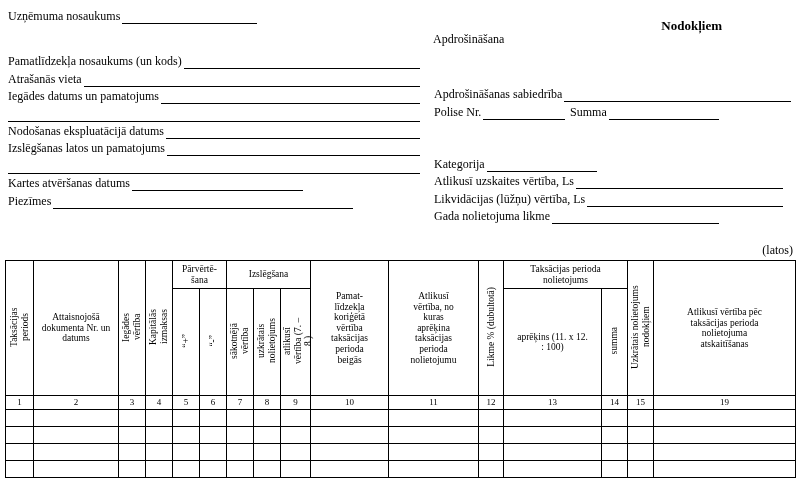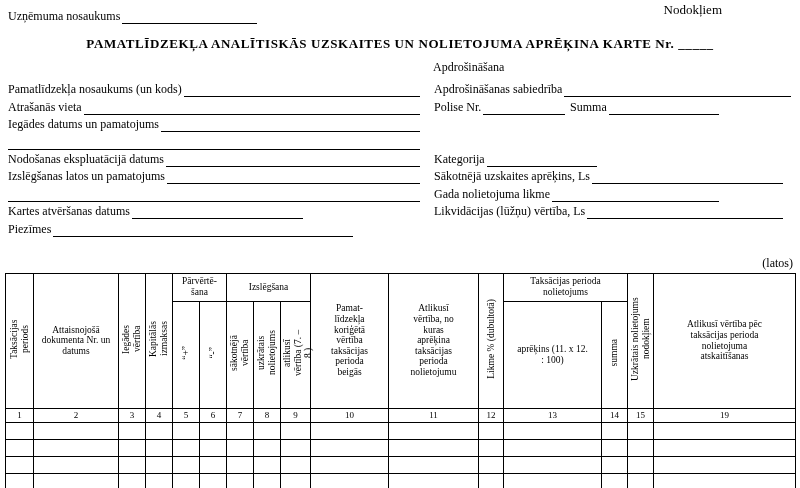--- a/index.html
+++ b/index.html
@@ -7,32 +7,32 @@
   body {
     width:800px; height:488px;
     font-family:"Liberation Serif","DejaVu Serif",serif;
     color:#000;
     position:relative;
     overflow:hidden;
   }
   .page { position:relative; width:800px; height:488px; padding:6px 5px 2px 5px; }
 
   
-  .tax-label { position:absolute; top:2px; right:78px; font-weight:normal; font-size:13px; }
+  .tax-label { position:absolute; top:18px; right:78px; font-weight:bold; font-size:13px; }
   .company-row { display:flex; align-items:flex-end; height:18px; font-size:12px; padding-left:3px; }
   .company-row .fline { flex:0 0 135px; }
 
   .title-row { text-align:center; margin-top:12px; font-weight:bold; font-size:13px; letter-spacing:0.6px; white-space:nowrap; }
 
   .apdro-row { margin-top:8px; margin-left:428px; width:360px; font-size:12px; height:16px; }
 
   
   .fields { display:flex; margin-top:4px; font-size:12px; }
   .col-left { width:415px; padding-left:3px; }
-  .col-right { flex:1; margin-left:14px; }
+  .col-right { flex:1; margin-left:14px;margin-top:33px; }
   .frow { display:flex; align-items:flex-end; height:17.4px; }
   .flabel { white-space:nowrap; }
   .flabel-gap { margin-left:5px; }
   .fline { flex:1; border-bottom:1px solid #000; height:2px; margin-left:2px; }
   .maxw295 { max-width:295px; }
   .maxw345 { max-width:345px; }
   .mr4  { margin-right:4px; }
   .mr12 { margin-right:12px; }
   .mr78 { margin-right:76px; }
   .mr198{ margin-right:198px; }
@@ -66,21 +66,20 @@
 
 <div class="page">
 
   <div class="tax-label">Nodokļiem</div>
 
   <div class="company-row">
     <span class="flabel">Uzņēmuma nosaukums</span>
     <span class="fline"></span>
   </div>
 
-  <div class="title-row">PAMATLĪDZEKĻA ANALĪTISKĀS UZSKAITES UN NOLIETOJUMA APRĒĶINA KARTE Nr. _____</div>
 
   <div class="apdro-row">Apdrošināšana</div>
 
   <div class="fields">
     <div class="col-left">
       <div class="frow">
         <span class="flabel">Pamatlīdzekļa nosaukums (un kods)</span>
         <span class="fline"></span>
       </div>
       <div class="frow">
@@ -126,30 +125,30 @@
         <span class="flabel flabel-gap">Summa</span>
         <span class="fline fline2 mr78"></span>
       </div>
       <div class="frow"></div>
       <div class="frow"></div>
       <div class="frow mr198">
         <span class="flabel">Kategorija</span>
         <span class="fline"></span>
       </div>
       <div class="frow">
-        <span class="flabel">Sākotnējā uzskaites aprēķins, Ls</span>
+        <span class="flabel">Atlikusī uzskaites vērtība, Ls</span>
+        <span class="fline mr12"></span>
+      </div>
+      <div class="frow">
+        <span class="flabel">Likvidācijas (lūžņu) vērtība, Ls</span>
         <span class="fline mr12"></span>
       </div>
       <div class="frow">
         <span class="flabel">Gada nolietojuma likme</span>
         <span class="fline mr78"></span>
-      </div>
-      <div class="frow">
-        <span class="flabel">Likvidācijas (lūžņu) vērtība, Ls</span>
-        <span class="fline mr12"></span>
       </div>
     </div>
   </div>
 
   <div class="latos-row">(latos)</div>
 
   <table class="main">
     <colgroup>
       <col style="width:28px">
         <col style="width:85px">

